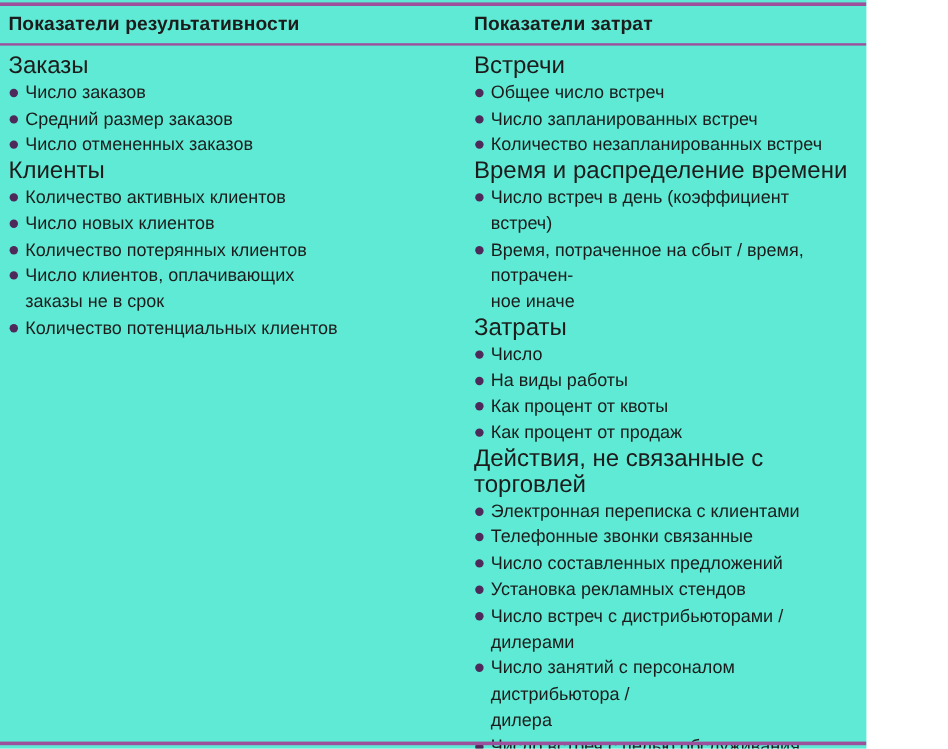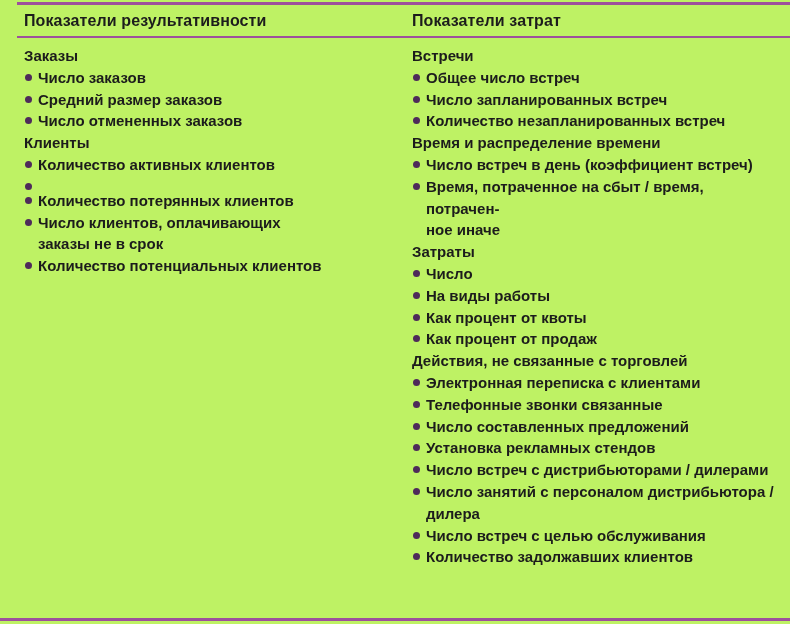--- a/index.html
+++ b/index.html
@@ -2,28 +2,27 @@
 <html style="--accent: #9d509c; --bullet: #4e2a5a;"><head>
 <meta charset="utf-8">
 <style>
   html, body {
     margin: 0;
     padding: 0;
     background: #ffffff;
   }
   .page {
     position: relative;
-    width: 790px;
+    width: 722px;
     height: 624px;
     box-sizing: border-box;
-    background: #bef264;
+    background: #5eead4;
     font-family: "Liberation Sans", "DejaVu Sans", sans-serif;
     color: #1c1c1c;
     overflow: hidden;
-    padding-left: 17px;
   }
   .rule {
     width: 100%;
     background: var(--accent, #9d509c);
   }
   .rule.thick { height: 3px; }
   .rule.thin  { height: 2px; }
   .rule.top   { margin-top: 2px; }
   .rule.bottom {
     position: absolute;
@@ -43,30 +42,29 @@
   }
   .content {
     display: grid;
     grid-template-columns: 388px 1fr;
     padding: 7px 4px 0 7px;
   }
   .col {
     padding-right: 6px;
   }
   .section-heading {
-    font-size: 15px;
-    font-weight: bold;
+    font-size: 20px;
+    font-weight: normal;
     line-height: 21.8px;
   }
   .item {
     display: flex;
     align-items: flex-start;
     font-size: 15px;
     line-height: 21.8px;
-    font-weight: bold;
   }
   .bullet {
     flex: none;
     width: 7px;
     height: 7px;
     border-radius: 50%;
     background: var(--bullet, #4e2a5a);
     margin: 7px 6px 0 1px;
   }
   .item-text {
@@ -101,20 +99,21 @@
           <span class="bullet"></span>
           <span class="item-text">Число отмененных заказов</span>
         </div>
         <div class="section-heading">Клиенты</div>
         <div class="item">
           <span class="bullet"></span>
           <span class="item-text">Количество активных клиентов</span>
         </div>
         <div class="item">
           <span class="bullet"></span>
+          <span class="item-text">Число новых клиентов</span>
         </div>
         <div class="item">
           <span class="bullet"></span>
           <span class="item-text">Количество потерянных клиентов</span>
         </div>
         <div class="item">
           <span class="bullet"></span>
           <span class="item-text">Число клиентов, оплачивающих
 заказы не в срок</span>
         </div>

